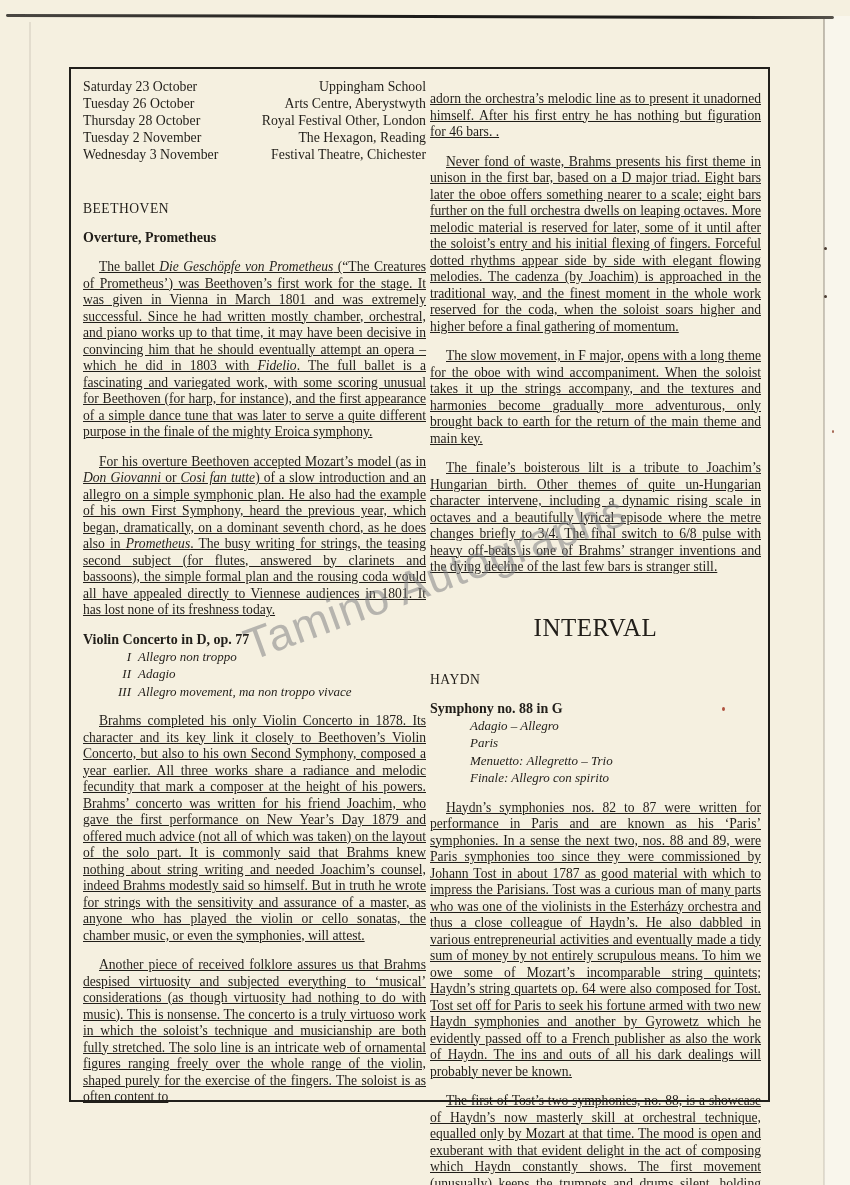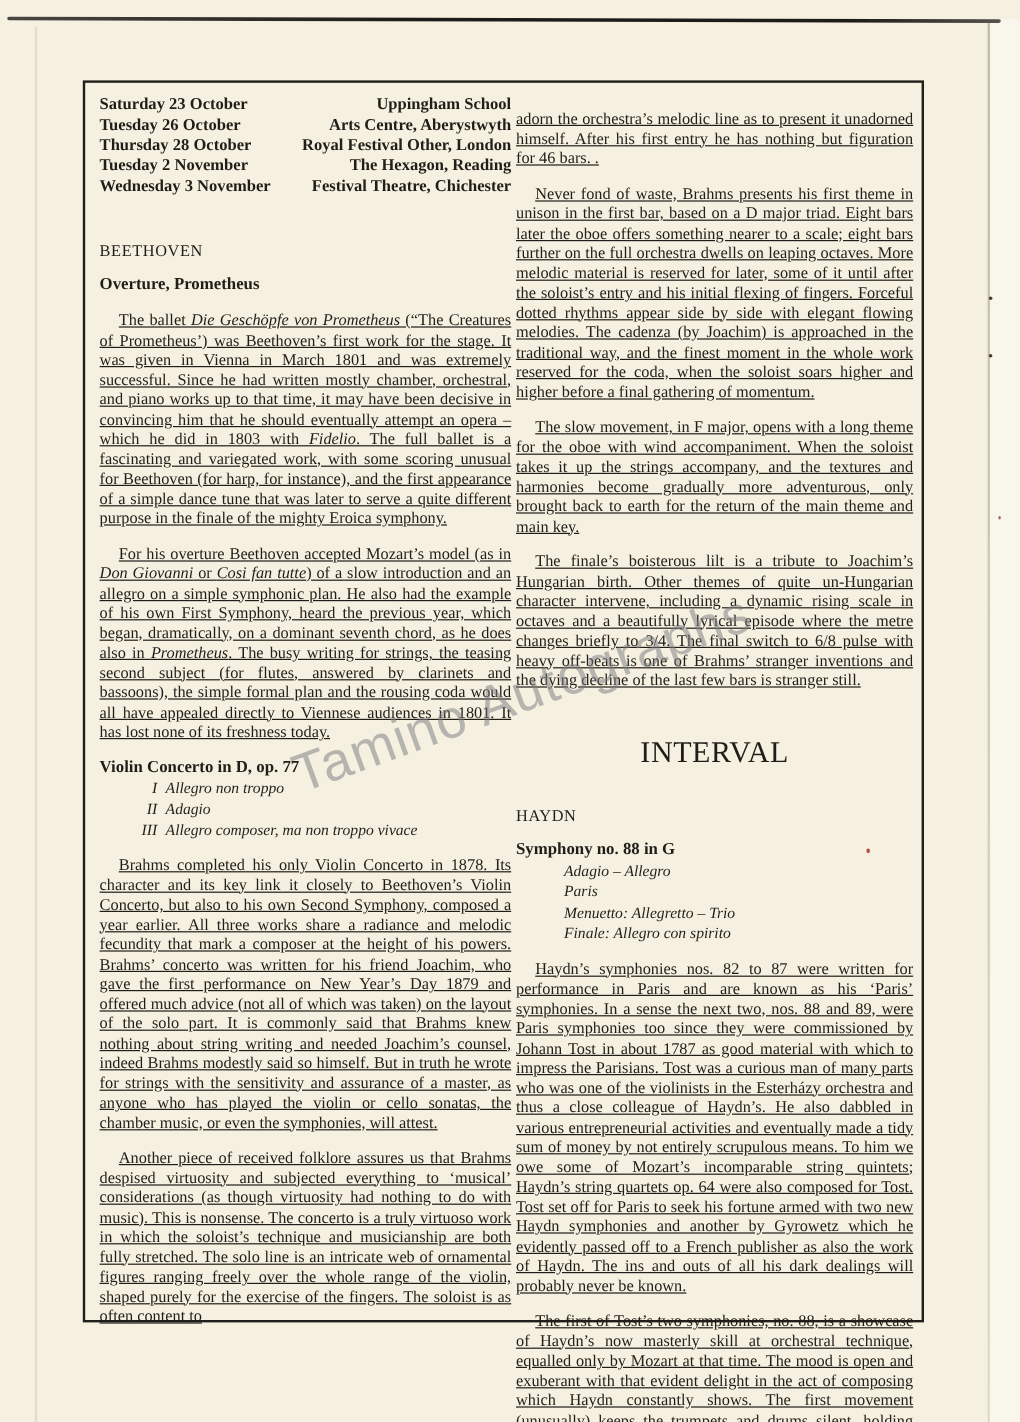--- a/index.html
+++ b/index.html
@@ -24,21 +24,21 @@
   .speck-4{left:722px;top:707px;width:3px;height:4px;background:#b0533f;}
 
   
   .frame{position:absolute;left:69px;top:67px;width:697px;height:1031px;border:2px solid #211f1b;}
 
   .col{position:absolute;top:78px;}
   .col-left{left:83px;width:343px;}
   .col-right{left:430px;width:331px;}
 
   
-  .schedule{font-weight:700;font-size:13.8px;line-height:17px;}
+  .schedule{font-weight:400;font-size:13.8px;line-height:17px;}
   .sched-row{display:flex;justify-content:space-between;}
   .sched-row .venue{text-align:right;}
 
   
   .composer{margin-top:38px;font-size:13.6px;letter-spacing:.5px;font-weight:400;}
   .work{margin-top:13px;font-size:14px;font-weight:700;}
 
   
   p{margin:13px 0 0 0;font-size:13.6px;line-height:16.5px;text-align:justify;text-decoration:underline;}
   p.indent{text-indent:16px;}
@@ -110,21 +110,21 @@
   <div class="work">Violin Concerto in D, op. 77</div>
 
   <div class="movements movements-brahms">
     <div class="mvt">
       <span class="mvt-num">I</span><span class="mvt-title">Allegro non troppo</span>
     </div>
     <div class="mvt">
       <span class="mvt-num">II</span><span class="mvt-title">Adagio</span>
     </div>
     <div class="mvt">
-      <span class="mvt-num">III</span><span class="mvt-title">Allegro composer, ma non troppo vivace</span>
+      <span class="mvt-num">III</span><span class="mvt-title">Allegro movement, ma non troppo vivace</span>
     </div>
   </div>
 
   <p class="indent"><span>Brahms completed his only Violin Concerto in 1878. Its character and its key link it closely to Beethoven’s Violin Concerto, but also to his own Second Symphony, composed a year earlier. All three works share a radiance and melodic fecundity that mark a composer at the height of his powers. Brahms’ concerto was written for his friend Joachim, who gave the first performance on New Year’s Day 1879 and offered much advice (not all of which was taken) on the layout of the solo part. It is commonly said that Brahms knew nothing about string writing and needed Joachim’s counsel, indeed Brahms modestly said so himself. But in truth he wrote for strings with the sensitivity and assurance of a master, as anyone who has played the violin or cello sonatas, the chamber music, or even the symphonies, will attest.</span></p>
   <p class="indent"><span>Another piece of received folklore assures us that Brahms despised virtuosity and subjected everything to ‘musical’ considerations (as though virtuosity had nothing to do with music). This is nonsense. The concerto is a truly virtuoso work in which the soloist’s technique and musicianship are both fully stretched. The solo line is an intricate web of ornamental figures ranging freely over the whole range of the violin, shaped purely for the exercise of the fingers. The soloist is as often content to</span></p>
 </div>
 
 <div class="col col-right">
   <p><span>adorn the orchestra’s melodic line as to present it unadorned himself. After his first entry he has nothing but figuration for 46 bars. .</span></p>
   <p class="indent"><span>Never fond of waste, Brahms presents his first theme in unison in the first bar, based on a D major triad. Eight bars later the oboe offers something nearer to a scale; eight bars further on the full orchestra dwells on leaping octaves. More melodic material is reserved for later, some of it until after the soloist’s entry and his initial flexing of fingers. Forceful dotted rhythms appear side by side with elegant flowing melodies. The cadenza (by Joachim) is approached in the traditional way, and the finest moment in the whole work reserved for the coda, when the soloist soars higher and higher before a final gathering of momentum.</span></p>

